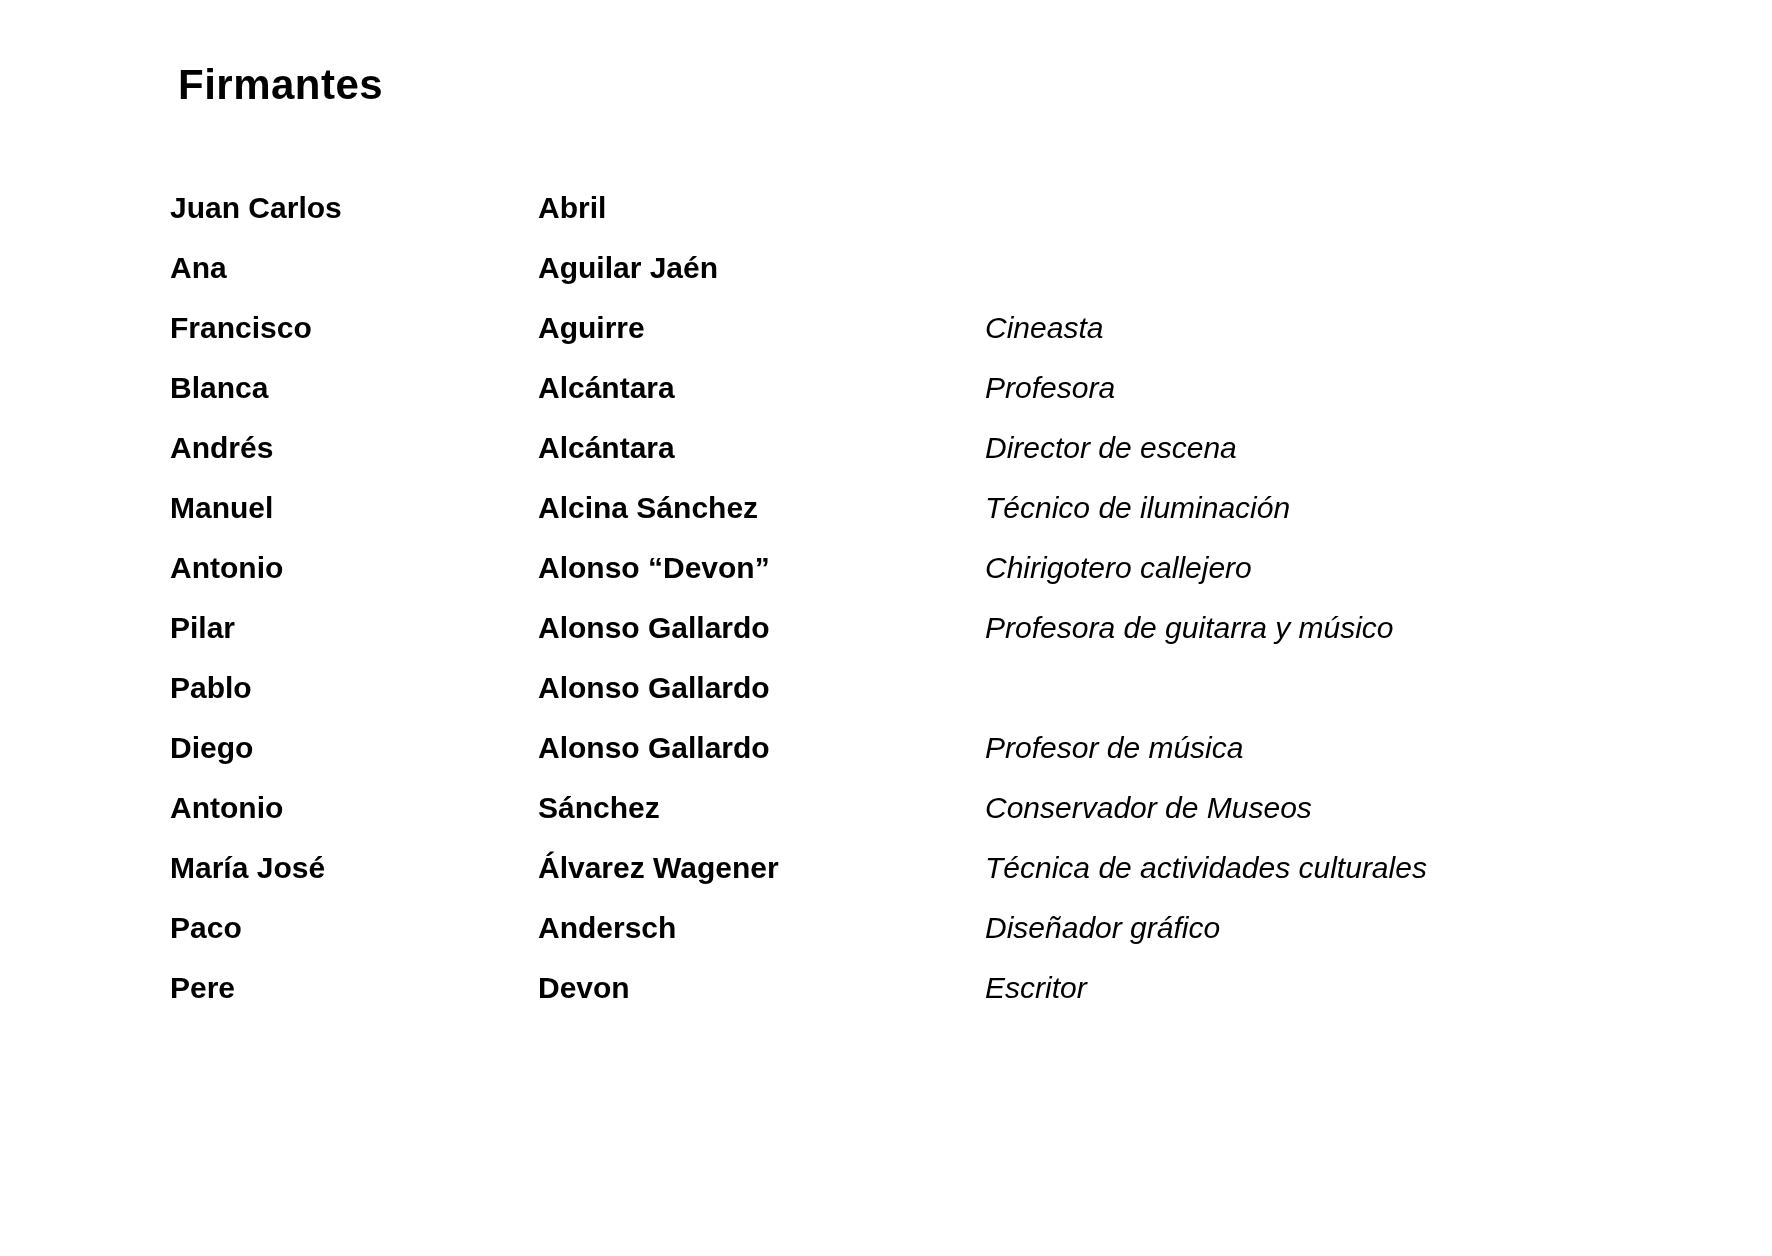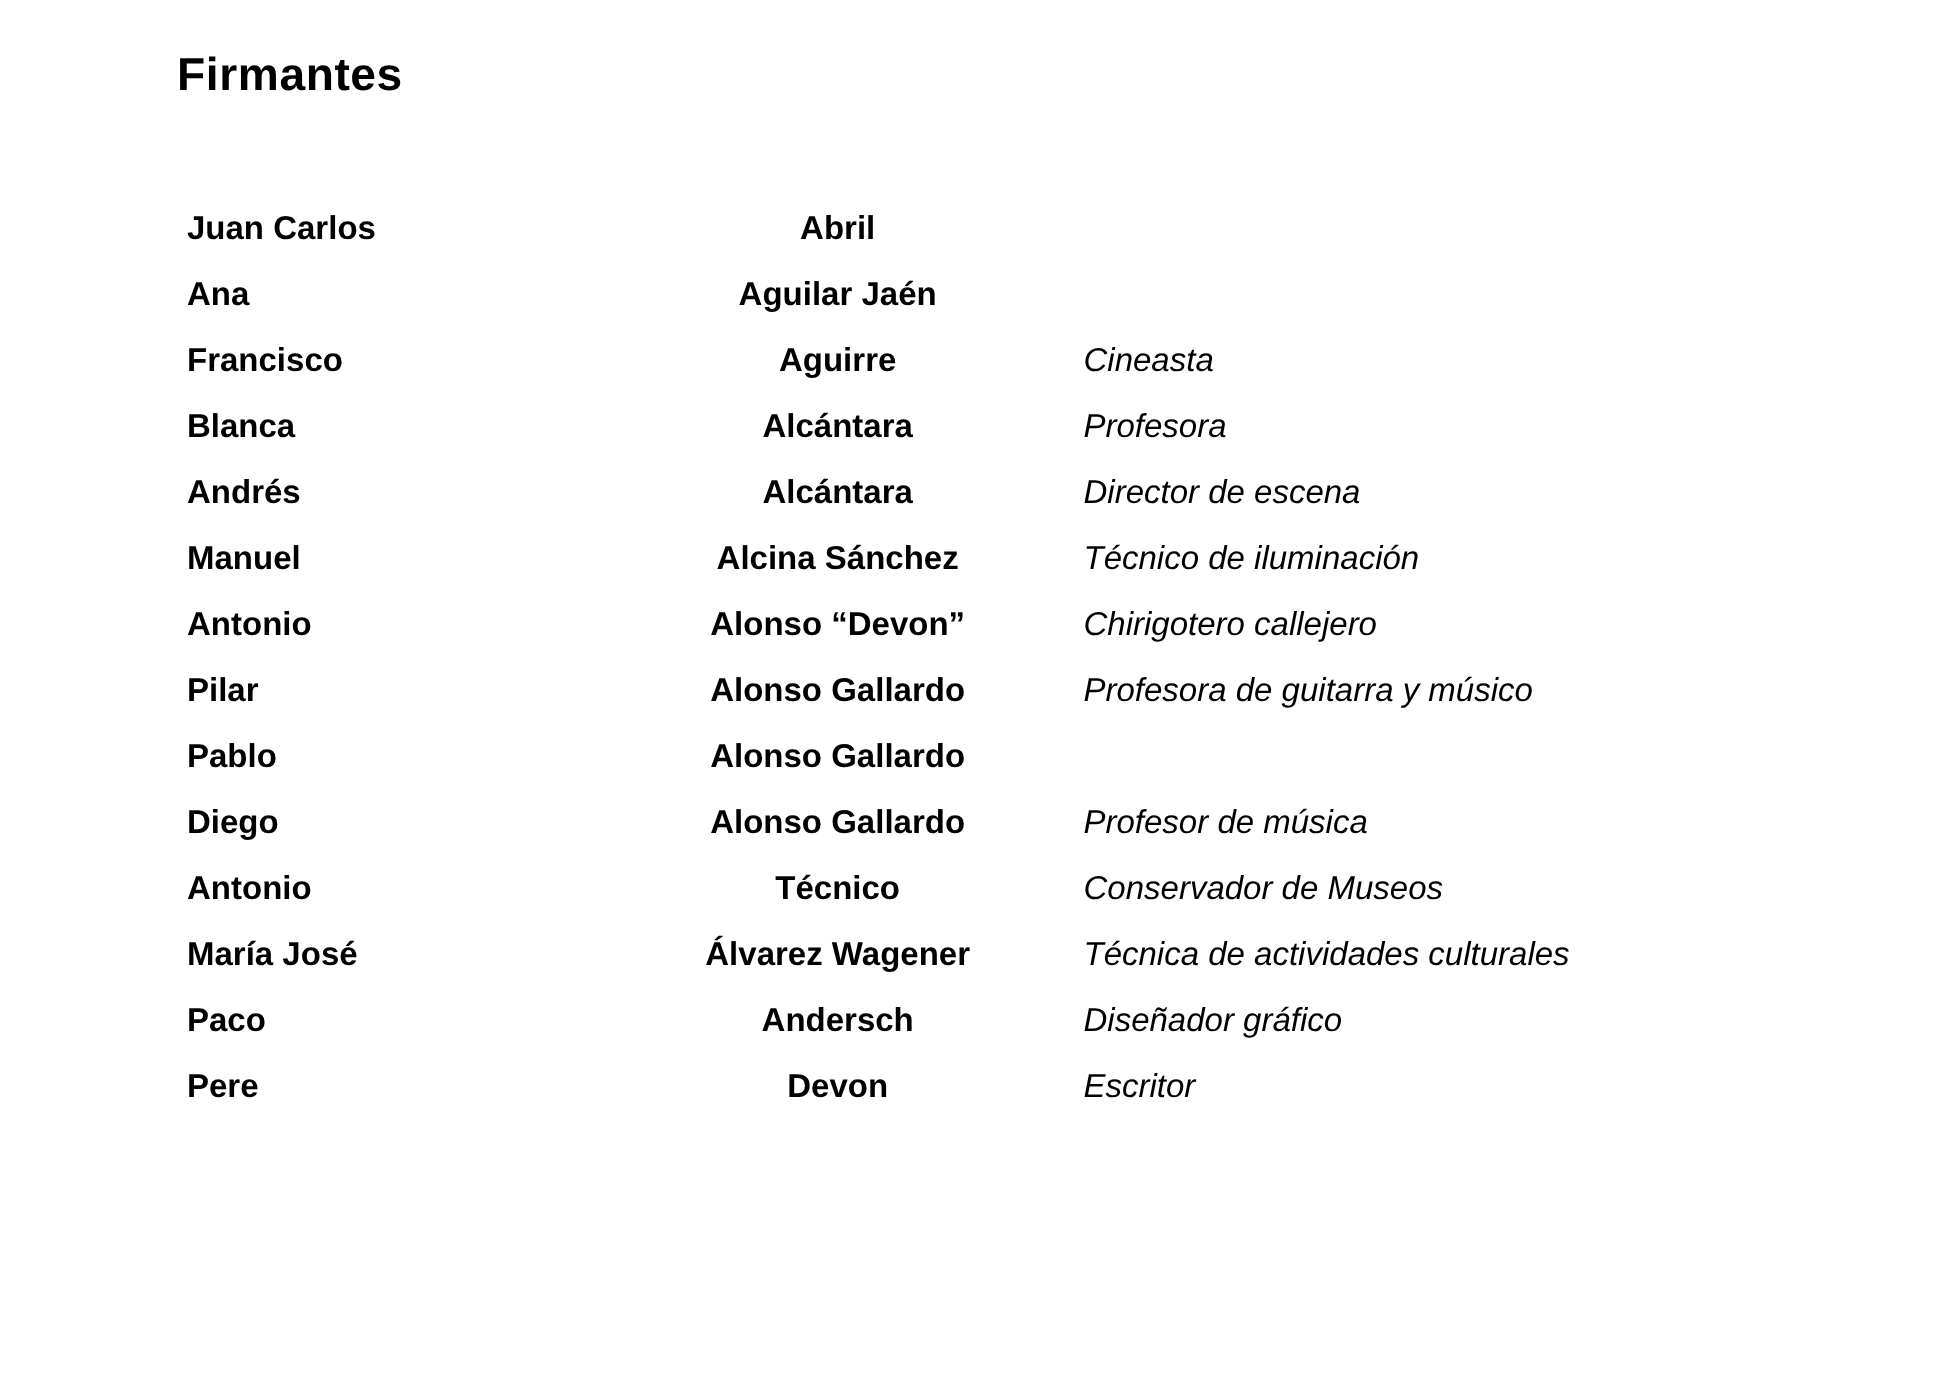--- a/index.html
+++ b/index.html
@@ -15,21 +15,21 @@
   .page {
     position: relative;
     width: 1772px;
     height: 1256px;
     background: #ffffff;
   }
   h1.page-title {
     position: absolute;
     left: 161px;
     top: 47px;
-    margin: 0;
+    margin: 17px;
     font-size: 42px;
     font-weight: 700;
     line-height: 1;
     letter-spacing: 0.5px;
     color: #000000;
   }
   .signers-table {
     position: absolute;
     left: 170px;
     top: 178px;
@@ -45,21 +45,20 @@
     width: 368px;
     flex: 0 0 368px;
     font-weight: 700;
     font-size: 30px;
   }
   .row .last {
     width: 447px;
     flex: 0 0 447px;
     font-weight: 700;
     font-size: 30px;
-    text-align: center;
   }
   .row .role {
     flex: 1 1 auto;
     font-style: italic;
     font-weight: 400;
     font-size: 30px;
   }
 </style>
 </head>
 <body>
@@ -111,21 +110,21 @@
         <span class="first">Pablo</span>
         <span class="last">Alonso Gallardo</span>
       </div>
       <div class="row">
         <span class="first">Diego</span>
         <span class="last">Alonso Gallardo</span>
         <span class="role">Profesor de música</span>
       </div>
       <div class="row">
         <span class="first">Antonio</span>
-        <span class="last">Técnico</span>
+        <span class="last">Sánchez</span>
         <span class="role">Conservador de Museos</span>
       </div>
       <div class="row">
         <span class="first">María José</span>
         <span class="last">Álvarez Wagener</span>
         <span class="role">Técnica de actividades culturales</span>
       </div>
       <div class="row">
         <span class="first">Paco</span>
         <span class="last">Andersch</span>

